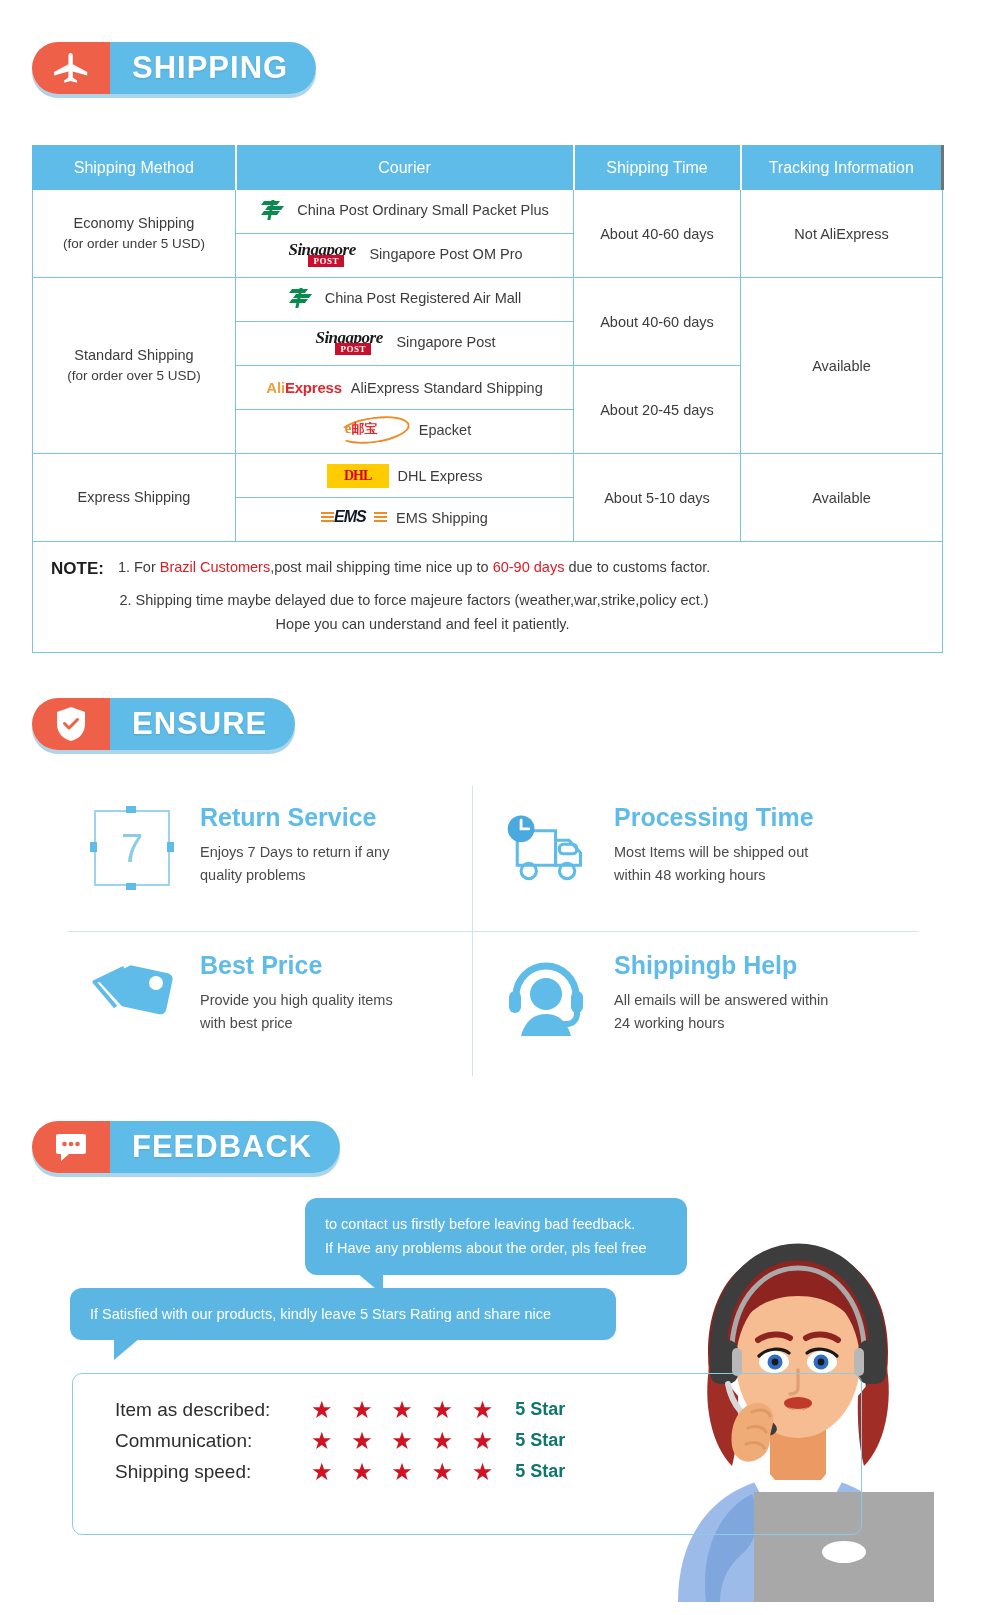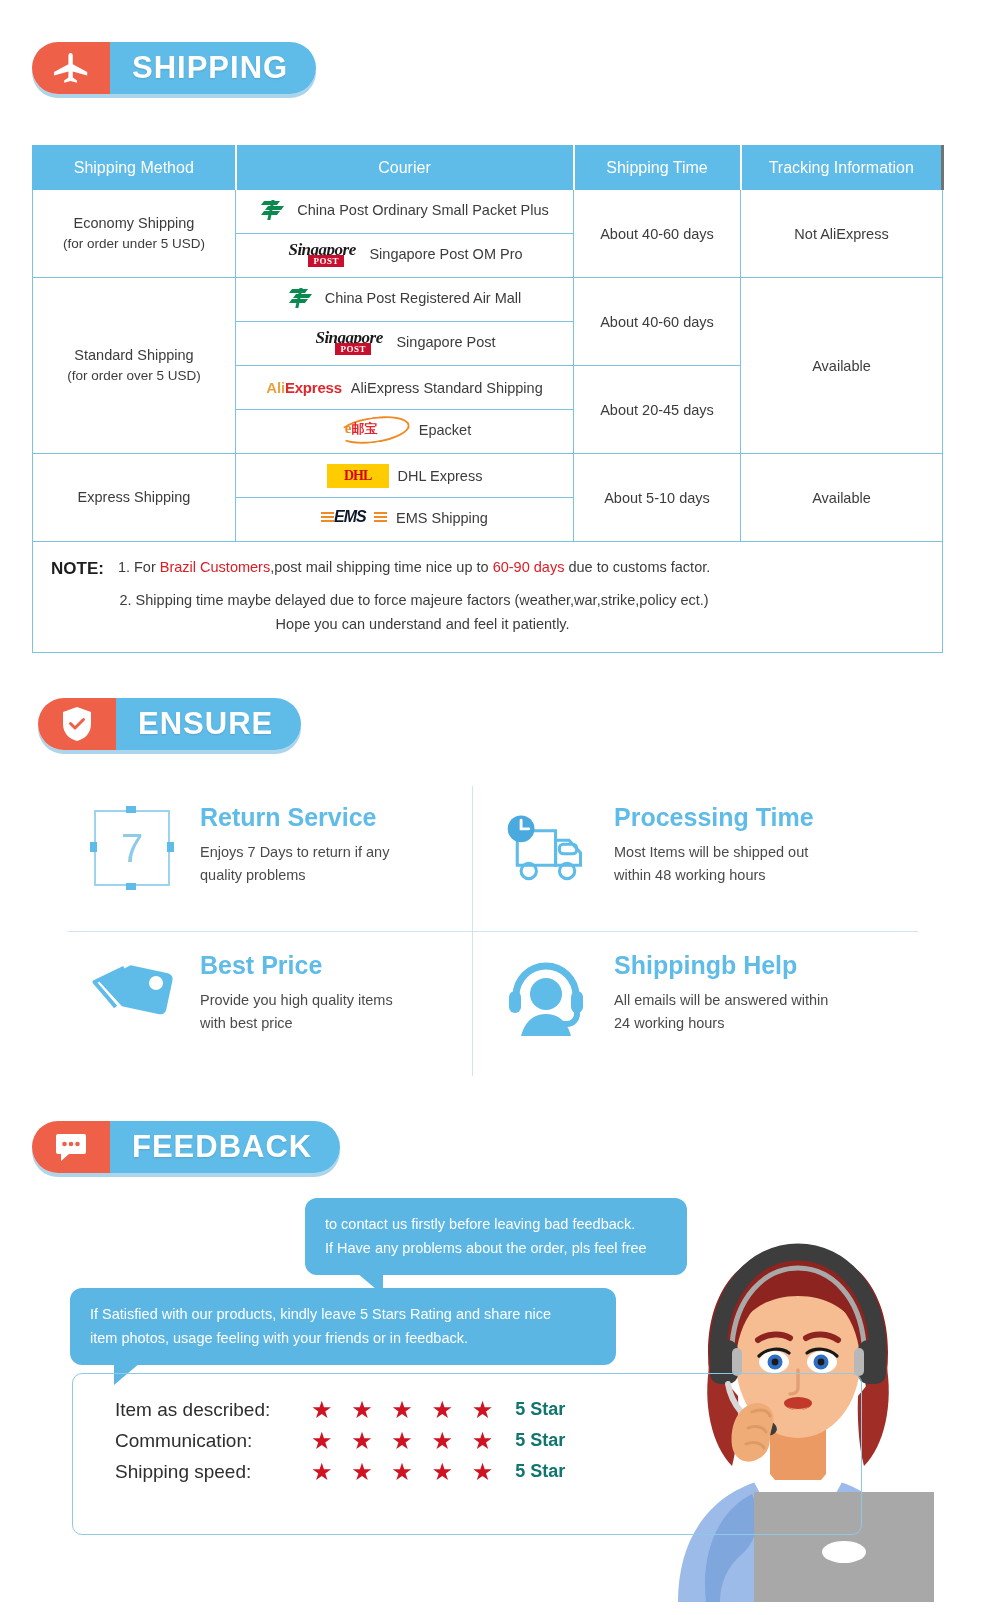--- a/index.html
+++ b/index.html
@@ -385,21 +385,21 @@
             <div style="height:10px"></div>
             <div>2. Shipping time maybe delayed due to force majeure factors (weather,war,strike,policy ect.)</div>
             <div class="note-indent">Hope you can understand and feel it patiently.</div>
           </div>
         </div>
       </td>
     </tr>
   </tbody>
 </table>
 
-<div class="banner" style="position:absolute;left:38px;top:698px;">
+<div class="banner" style="position:absolute;left:32px;top:698px;">
   <div class="banner-icon">
     <svg width="34" height="38" viewBox="0 0 34 38" aria-hidden="true">
       <path d="M17 2 3 7v12c0 9 6.2 15.1 14 17 7.8-1.9 14-8 14-17V7z" fill="#ffffff"></path>
       <path d="M10.5 18.5l4.5 4.5 8.5-8.5" stroke="#ef6048" stroke-width="3" fill="none" stroke-linecap="round" stroke-linejoin="round"></path>
     </svg>
   </div>
   <div class="banner-label">ENSURE</div>
 </div>
 
 <div class="ensure-grid">
@@ -553,21 +553,20 @@
   </svg>
 </div>
 
 <div class="bubble bubble-1">
   <div>to contact us firstly before leaving bad feedback.</div>
   <div>If Have any problems about the order, pls feel free</div>
 </div>
 
 <div class="bubble bubble-2">
   <div>If Satisfied with our products, kindly leave 5 Stars Rating and share nice</div>
-  <div>item photos, usage feeling with your friends or in feedback.</div>
 </div>
 
 <div class="rating-card">
   <div class="rating-rows">
     <div class="rating-row">
       <span class="rating-label">Item as described:</span>
       <span class="rating-stars">★ ★ ★ ★ ★</span>
       <span class="rating-value">5 Star</span>
     </div>
     <div class="rating-row">

